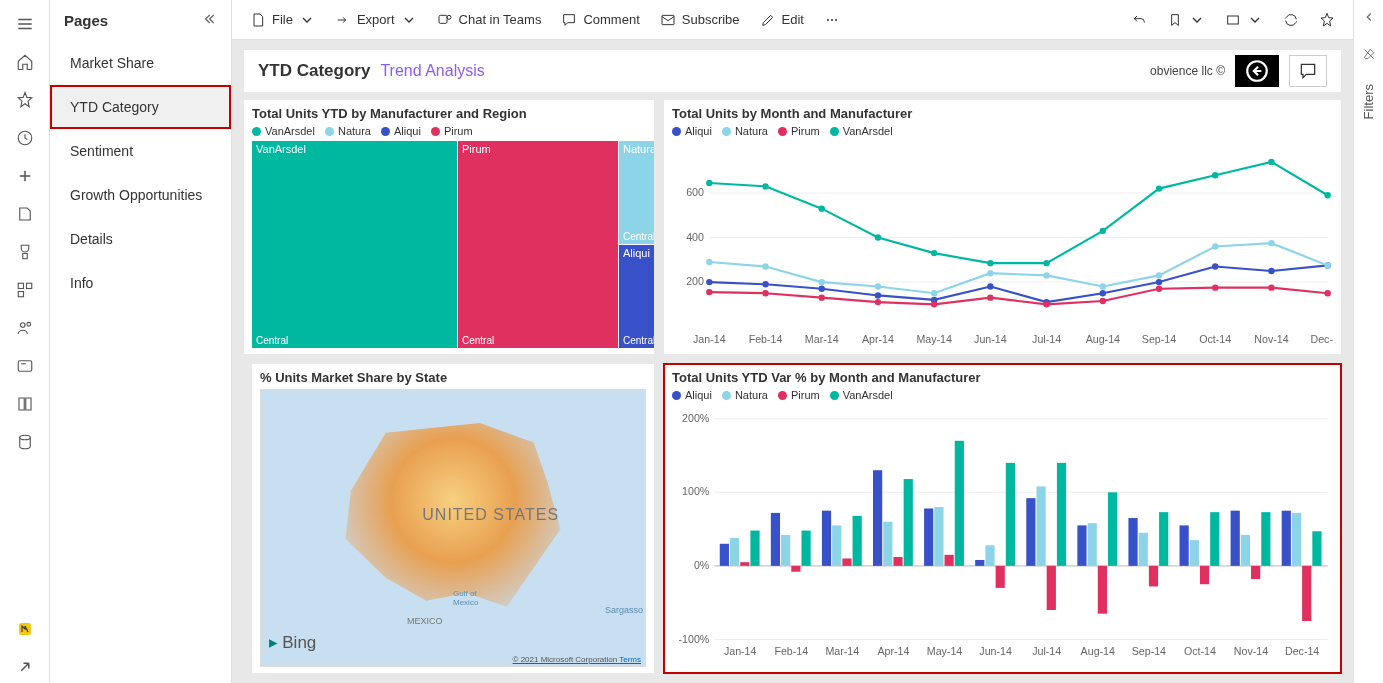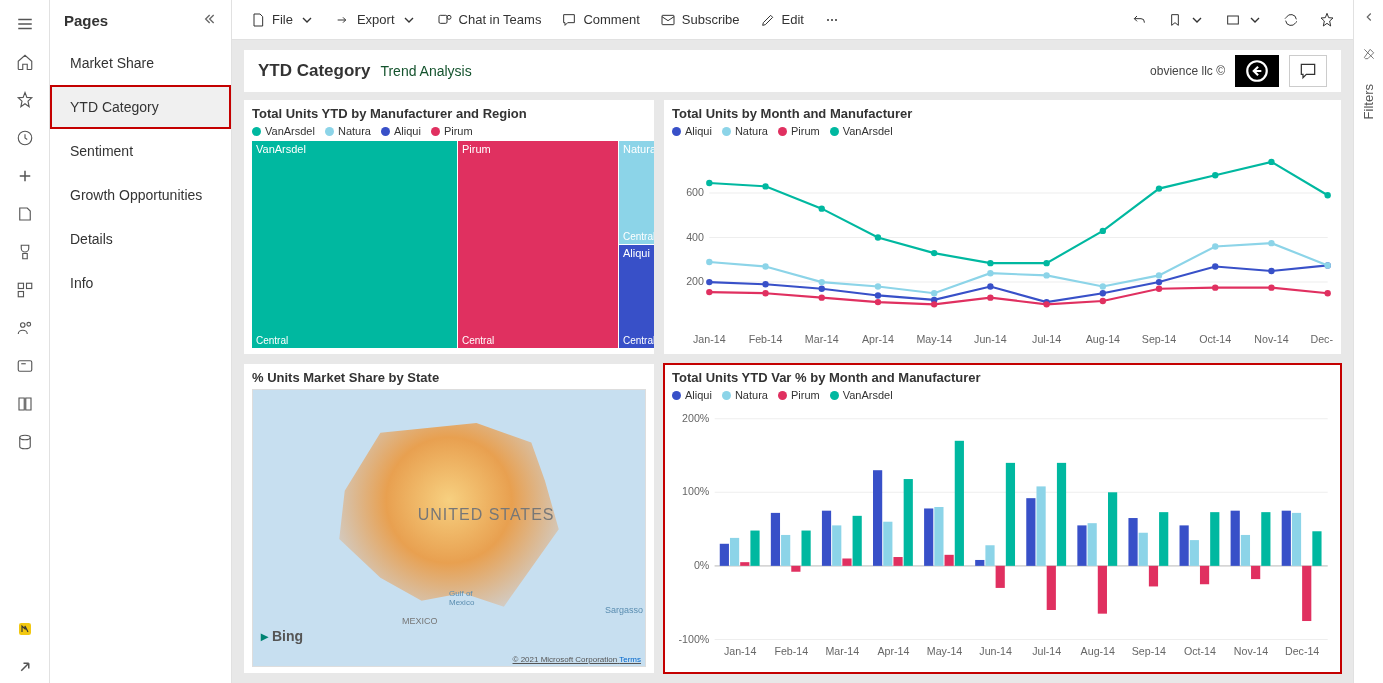--- a/index.html
+++ b/index.html
@@ -16,41 +16,41 @@
 .page-item { padding: 12px 18px; cursor: pointer; font-size: 14px; color: #333; border: 2px solid transparent; }
 .page-item.selected { background: #f0f0f0; border: 2px solid #c40000; }
 .main { flex: 1; display: flex; flex-direction: column; min-width: 0; }
 .toolbar { height: 40px; border-bottom: 1px solid #e1e1e1; display: flex; align-items: center; padding: 16px 10px; gap: 4px; }
 .tb-btn { display: flex; align-items: center; gap: 6px; padding: 4px 8px; cursor: pointer; font-size: 13px; color: #333; }
 .tb-btn svg { width: 16px; height: 16px; }
 .tb-sep { flex: 1; }
 .canvas { flex: 1; background: #e8e8e8; padding: 10px 12px; overflow: hidden; }
 .report-header { background: #fff; height: 42px; display: flex; align-items: center; padding: 0 14px; gap: 10px; margin-bottom: 8px; }
 .report-header .title { font-weight: 700; font-size: 17px; }
-.report-header .sub { color: #14532d; font-size: 14px; }
+.report-header .sub { color: #8b5cf6; font-size: 16px; }
 .report-header .rh-spacer { flex: 1; }
 .report-header .obv { font-size: 12px; color: #444; margin-left: 28px; }
 .blackbox { width: 44px; height: 32px; background: #000; color: #fff; display: flex; align-items: center; justify-content: center; }
 .comment-box { width: 38px; height: 32px; border: 1px solid #ccc; display: flex; align-items: center; justify-content: center; }
 .grid { display: grid; grid-template-columns: 410px 1fr; grid-template-rows: 254px 1fr; gap: 10px; height: calc(100% - 50px); }
 .tile { background: #fff; display: flex; flex-direction: column; padding: 6px 8px; overflow: hidden; }
 .tile-title { font-weight: 700; font-size: 13px; margin-bottom: 4px; }
 .legend { display: flex; gap: 10px; font-size: 11px; margin-bottom: 4px; flex-wrap: wrap; }
 .legend-item { display: flex; align-items: center; gap: 4px; }
 .swatch { width: 9px; height: 9px; border-radius: 50%; }
 .treemap { flex: 1; display: grid; grid-template-columns: 205px 160px 40px; grid-template-rows: 1fr 1fr; font-size: 10px; color: #fff; gap: 1px; }
 .tm-cell { position: relative; padding: 2px 4px; }
 .tm-cell .lbl-top { position: absolute; top: 2px; left: 4px; font-size: 11px; }
 .tm-cell .lbl-bot { position: absolute; bottom: 2px; left: 4px; font-size: 10px; }
 .vanarsdel { grid-row: 1/3; }
-.map-tile { position: relative; }
+.map-tile { position: relative; margin-left: 8px; }
 .map-placeholder { flex: 1; background: linear-gradient(#c7dff0, #c7dff0); position: relative; overflow: hidden; border: 1px solid #ddd; }
 .map-land { position: absolute; width: 70%; height: 70%; left: 15%; top: 12%; background: radial-gradient(circle at 50% 40%, #f7d080 0%, #e8a050 35%, #d0d0d0 70%); clip-path: polygon(25% 5%, 60% 0%, 80% 10%, 85% 30%, 90% 55%, 75% 85%, 70% 95%, 55% 88%, 40% 92%, 25% 80%, 10% 60%, 12% 35%); }
 .map-text { position: absolute; left: 42%; top: 42%; color: #777; font-size: 16px; letter-spacing: 1px; }
-.map-bing { position: absolute; bottom: 22px; left: 8px; font-size: 14px; color: #555; font-weight: 700; }
+.map-bing { position: absolute; bottom: 13px; left: 8px; font-size: 17px; color: #555; font-weight: 400; }
 .map-attr { position: absolute; bottom: 2px; right: 4px; font-size: 8px; color: #555; text-decoration: underline; }
 .map-attr a { color: #0066cc; }
 .tile.highlight { outline: 2px solid #c40000; outline-offset: -1px; }
 .chart-body { flex: 1; position: relative; }
 svg.chart { width: 100%; height: 100%; }
 .axis-text { font-size: 10px; fill: #666; }
 .filters-panel { width: 30px; border-left: 1px solid #e1e1e1; display: flex; flex-direction: column; align-items: center; padding-top: 10px; gap: 20px; }
 .filters-label { writing-mode: vertical-rl; transform: rotate(180deg); text-orientation: mixed; font-size: 13px; color: #555; }
 </style>
 </head>

